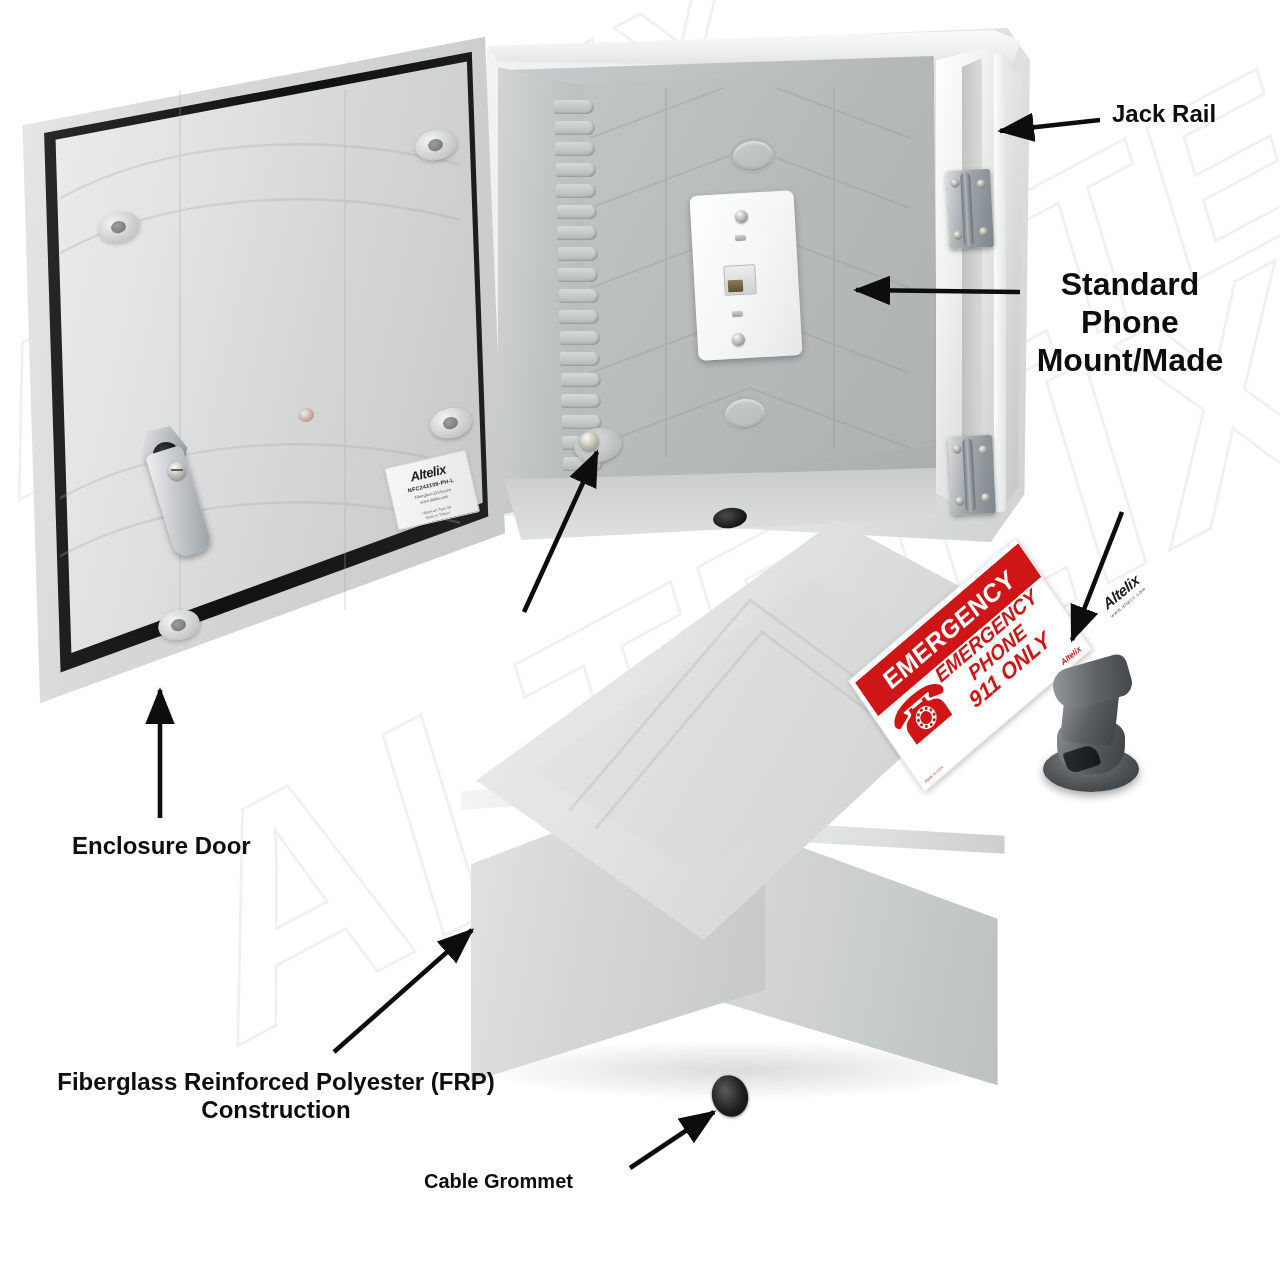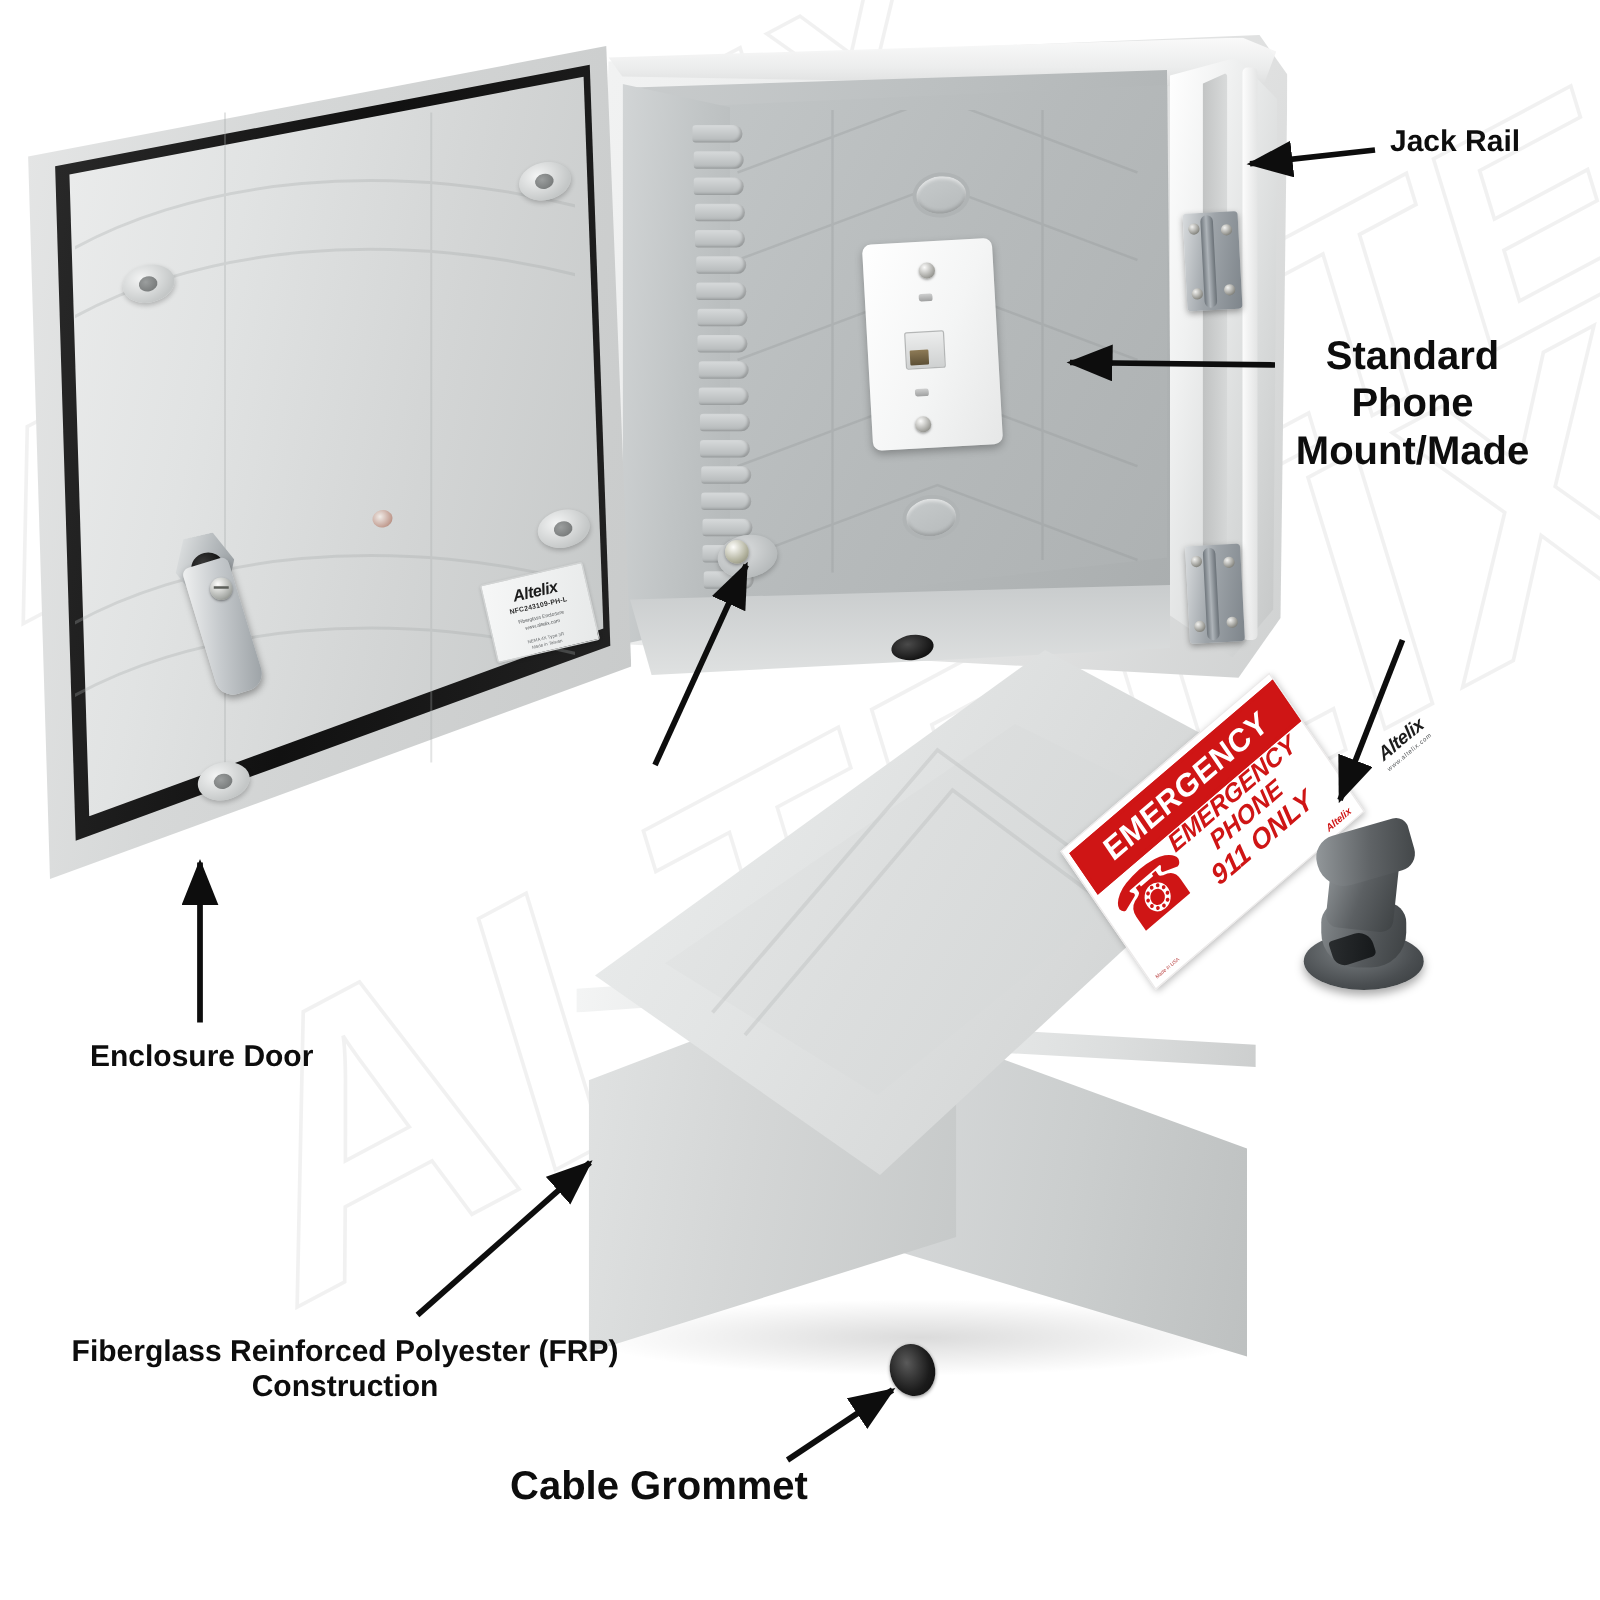--- a/index.html
+++ b/index.html
@@ -414,21 +414,21 @@
     font-family:"Liberation Sans", sans-serif;
     font-weight:700;color:#0d0d0d;
     line-height:1.18;
   }
   .callout.c-drip{left:1112px;top:100px;font-size:24px;}
   .callout.c-phone{left:1030px;top:266px;font-size:32px;text-align:center;width:200px;}
   .callout.c-latch{left:1046px;top:440px;font-size:24px;text-align:center;width:172px;}
   .callout.c-mount{left:366px;top:630px;font-size:24px;text-align:center;width:268px;}
   .callout.c-gasket{left:72px;top:832px;font-size:24px;}
   .callout.c-frp{left:36px;top:1068px;font-size:24px;text-align:center;width:480px;}
-  .callout.c-grommet{left:408px;top:1170px;font-size:32px;}
+  .callout.c-grommet{left:424px;top:1170px;font-size:20px;}
 
   .arrows{position:absolute;left:0;top:0;width:1280px;height:1280px;z-index:19;pointer-events:none;}
 </style>
 </head>
 <body>
 
 <div class="stage">
 
   <div class="watermark">
     <div class="wm-text wm1">ALTELIX</div>

